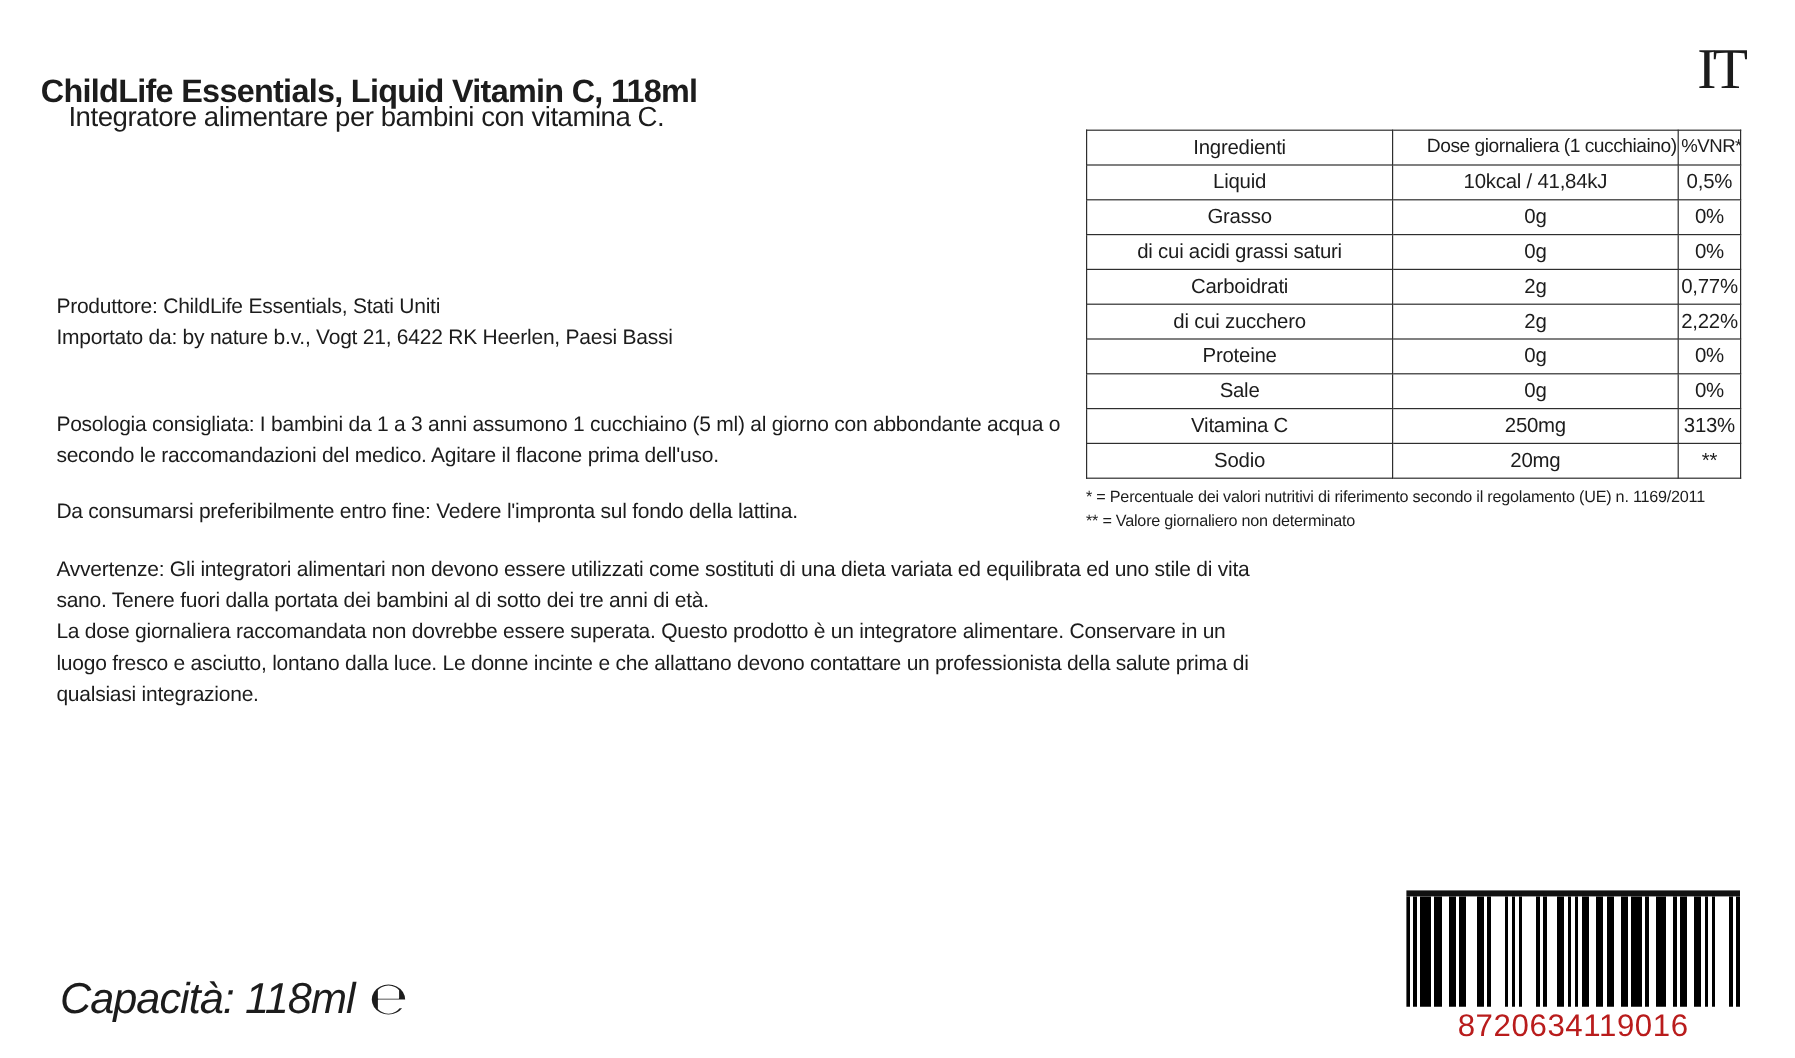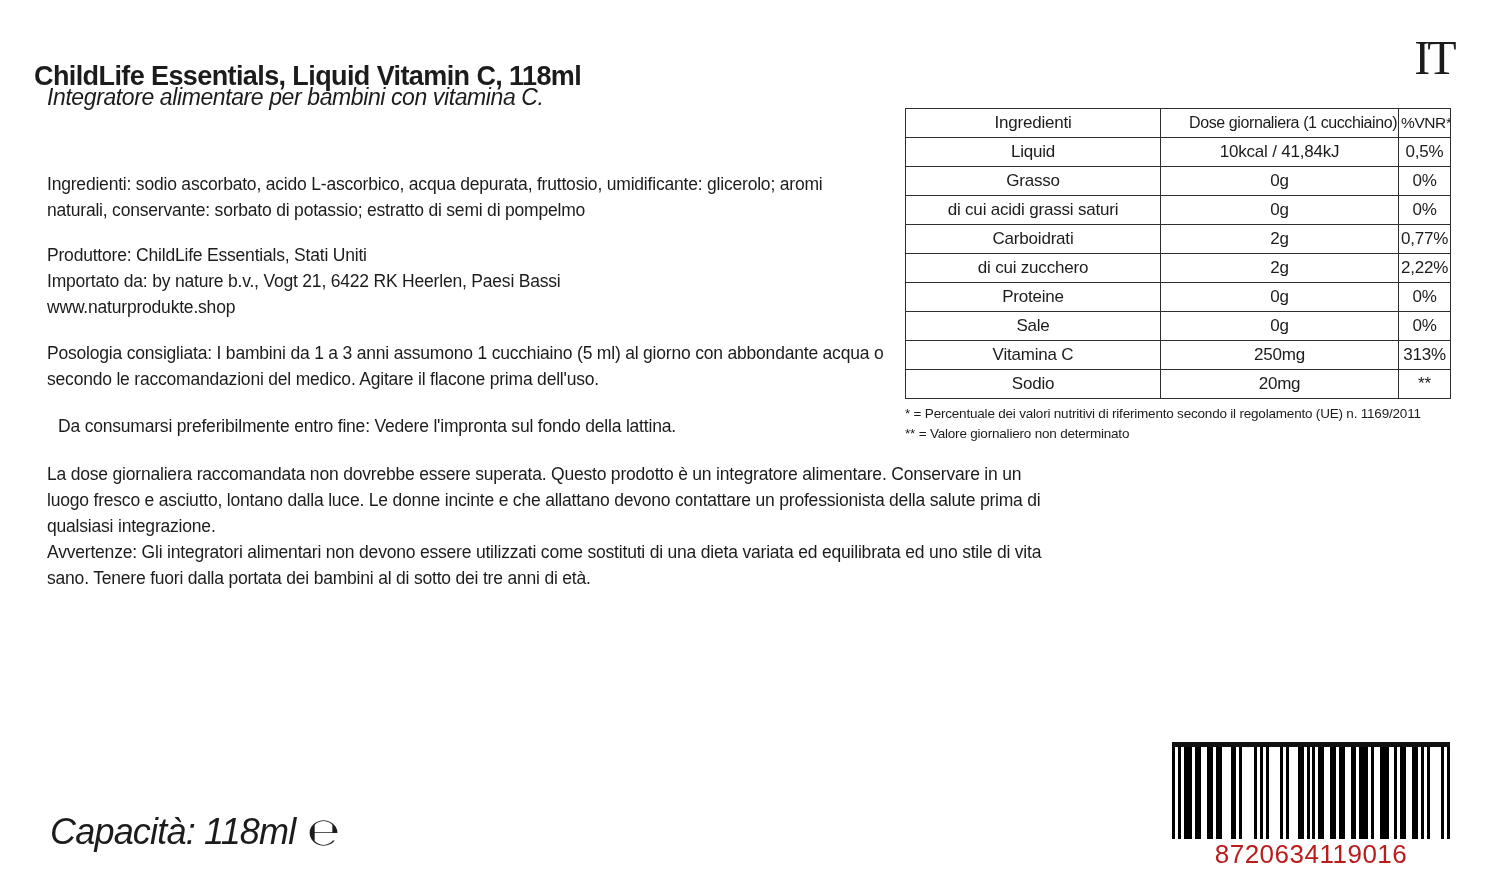--- a/index.html
+++ b/index.html
@@ -9,32 +9,32 @@
     width:1496px; height:882px;
     background:#ffffff;
     color:#1c1c1c;
     font-family:"Liberation Sans", sans-serif;
     letter-spacing:-0.2px;
     overflow:hidden;
   }
   .abs { position:absolute; }
 
   .title { left:34px; top:38px; font-size:27px; font-weight:700; letter-spacing:-0.6px;margin-top:23px; }
-  .subtitle { left:47px; top:84px; font-size:23px; font-weight:400; letter-spacing:-0.4px;font-style:italic; }
+  .subtitle { left:57px; top:84px; font-size:23px; font-weight:400; letter-spacing:-0.4px; }
   .lang-code {
     left:1404px; top:30px; width:60px;
     font-family:"Liberation Serif", serif;
     font-weight:400; font-size:48px; letter-spacing:-3px; text-align:center;
   }
 
   .body-text { font-size:17.5px; line-height:26px; color:#1c1c1c; }
   .ingredients  { left:47px; top:171px; width:840px; }
   .producer     { left:47px; top:242px; width:700px; }
   .dosage       { left:47px; top:340px; width:845px; }
-  .best-before  { left:47px; top:413px; width:760px;margin-left:11px; }
+  .best-before  { left:47px; top:413px; width:760px; }
   .warnings     { left:47px; top:461px; width:1015px; }
 
   .nutrition { left:905px; top:108px; }
   table.nutri {
     border-collapse:collapse;
     table-layout:fixed;
     width:545px;
   }
   table.nutri td, table.nutri th {
     border:1px solid #2e2e2e;
@@ -65,35 +65,33 @@
 </style>
 </head>
 <body>
 
 <div class="page">
 
   <div class="abs title">ChildLife Essentials, Liquid Vitamin C, 118ml</div>
   <div class="abs subtitle">Integratore alimentare per bambini con vitamina C.</div>
   <div class="abs lang-code">IT</div>
 
-  <div class="abs body-text ingredients">Ingredienti: sodio ascorbato, acido L-ascorbico, acqua depurata, fruttosio, umidificante: glicerolo; aromi naturali, conservante: sorbato di potassio; estratto di semi di pompelmo</div>
 
   <div class="abs body-text producer">
     <div>Produttore: ChildLife Essentials, Stati Uniti</div>
     <div>Importato da: by nature b.v., Vogt 21, 6422 RK Heerlen, Paesi Bassi</div>
-    <div>www.naturprodukte.shop</div>
   </div>
 
   <div class="abs body-text dosage">Posologia consigliata: I bambini da 1 a 3 anni assumono 1 cucchiaino (5 ml) al giorno con abbondante acqua o secondo le raccomandazioni del medico. Agitare il flacone prima dell'uso.</div>
 
   <div class="abs body-text best-before">Da consumarsi preferibilmente entro fine: Vedere l'impronta sul fondo della lattina.</div>
 
   <div class="abs body-text warnings">
+    <div>Avvertenze: Gli integratori alimentari non devono essere utilizzati come sostituti di una dieta variata ed equilibrata ed uno stile di vita sano. Tenere fuori dalla portata dei bambini al di sotto dei tre anni di età.</div>
     <div>La dose giornaliera raccomandata non dovrebbe essere superata. Questo prodotto è un integratore alimentare. Conservare in un luogo fresco e asciutto, lontano dalla luce. Le donne incinte e che allattano devono contattare un professionista della salute prima di qualsiasi integrazione.</div>
-    <div>Avvertenze: Gli integratori alimentari non devono essere utilizzati come sostituti di una dieta variata ed equilibrata ed uno stile di vita sano. Tenere fuori dalla portata dei bambini al di sotto dei tre anni di età.</div>
   </div>
 
   <div class="abs nutrition">
     <table class="nutri">
       <colgroup>
           <col class="c-name">
           <col class="c-dose">
           <col class="c-vnr">
         </colgroup>
       <tbody>

